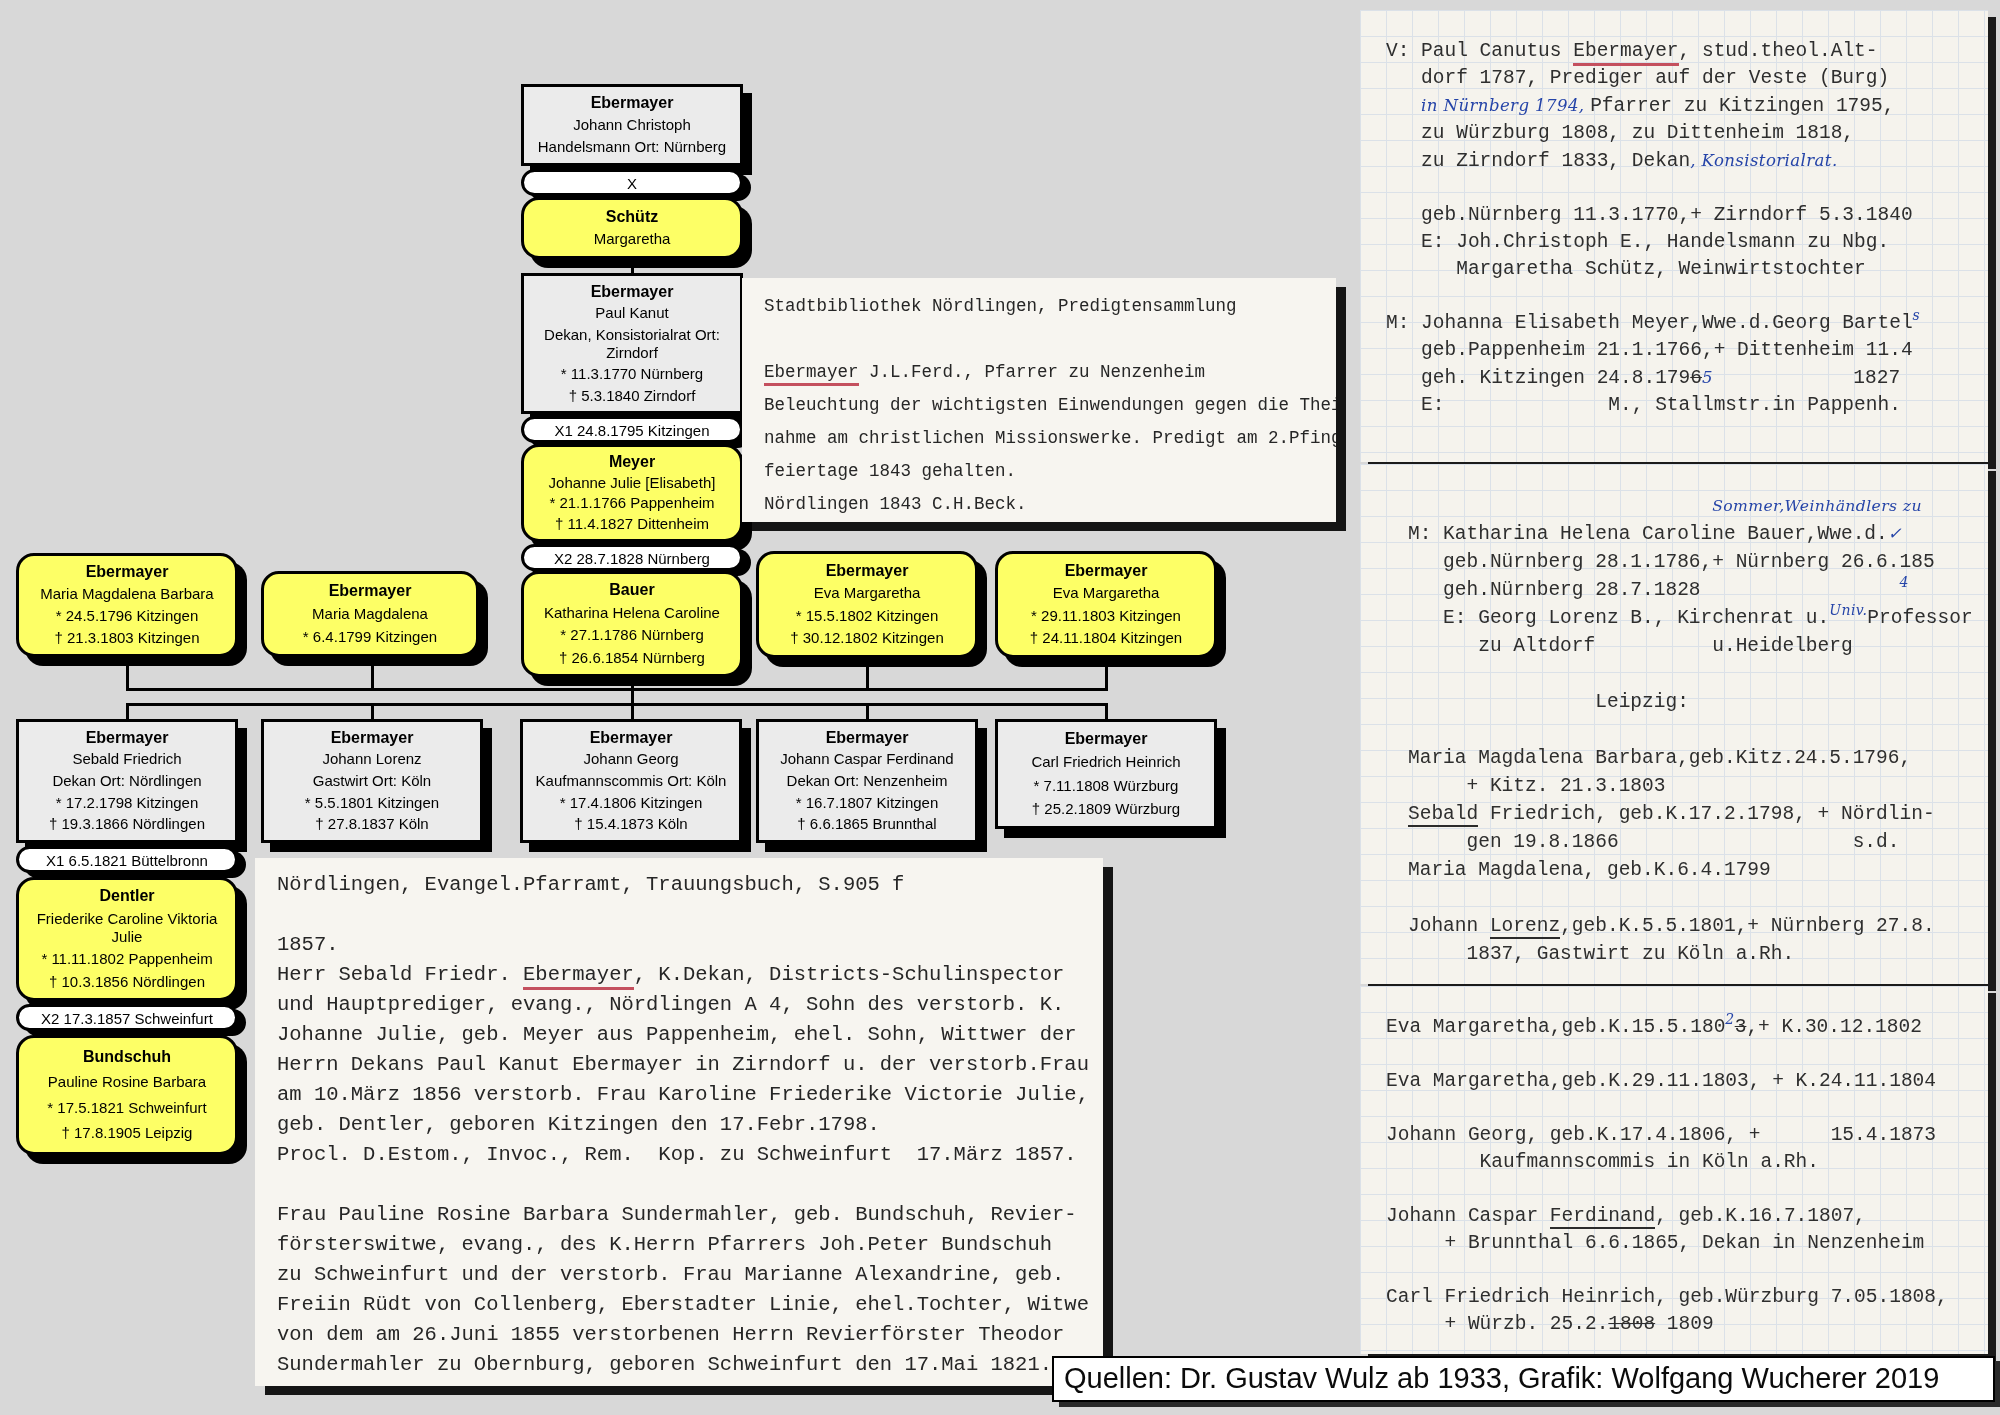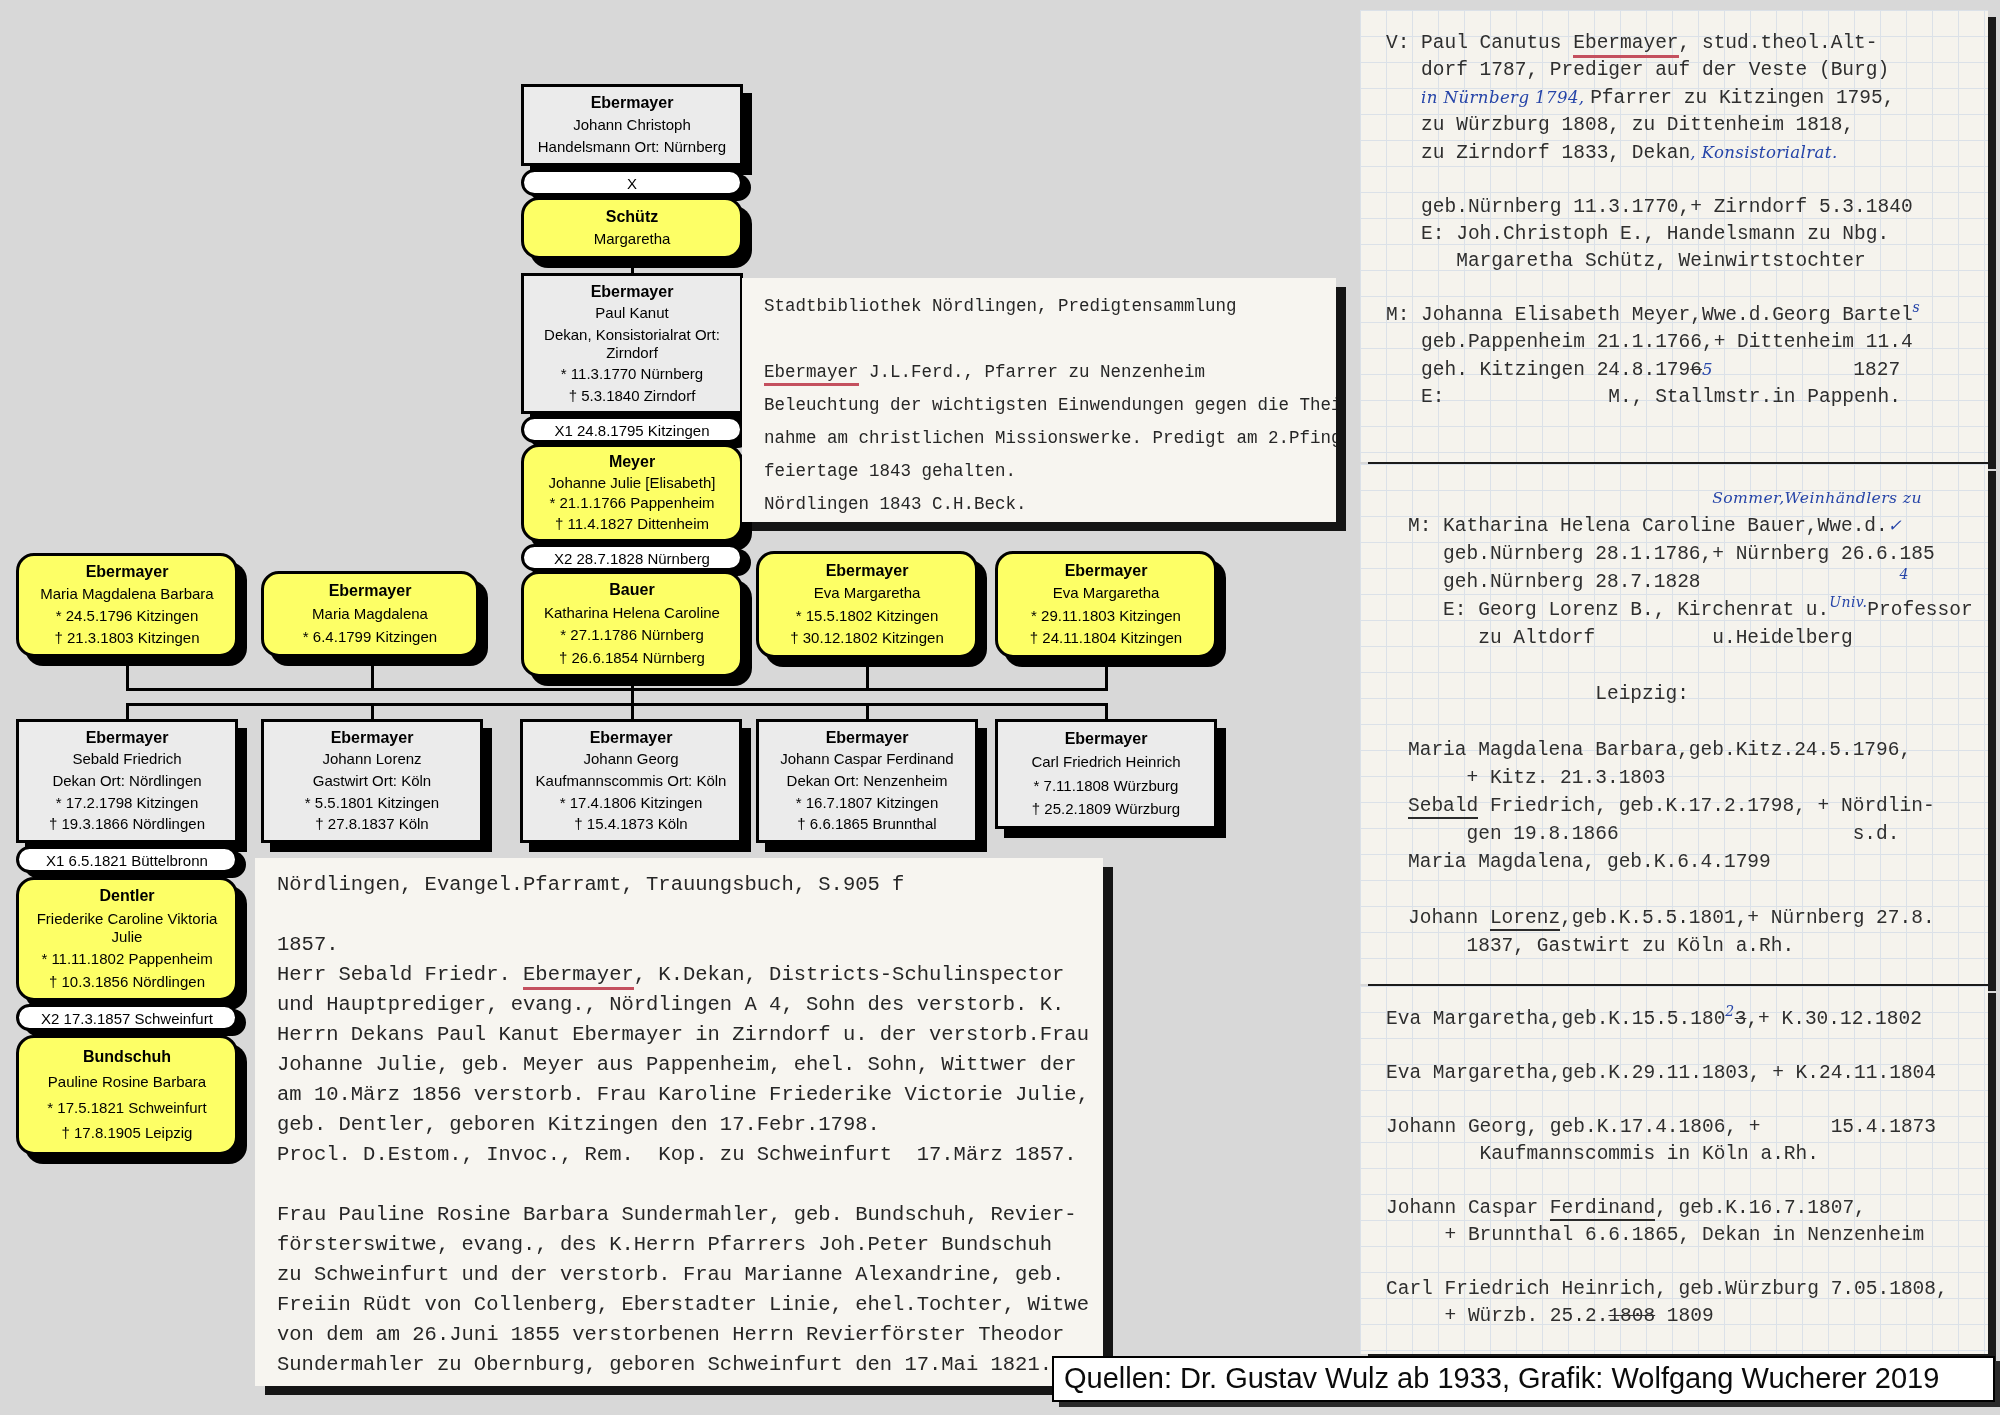--- a/index.html
+++ b/index.html
@@ -28,21 +28,21 @@
   .p1 .tline{line-height:33px;}
   .p2 .tline{line-height:30px;}
 
   
   .card{position:absolute;left:1360px;width:628px;background-color:#f5f3ed;
         background-image:linear-gradient(#dbe1e8 1px,transparent 1px),
                          linear-gradient(90deg,#dbe1e8 1px,transparent 1px);
         background-size:26px 26px;
         box-shadow:8px 7px 0 #1a1a1a;
         font-family:"Liberation Mono",monospace;font-size:19.5px;color:#2e2e2e;
-        padding:20px 0 0 26px;overflow:hidden;box-sizing:border-box;}
+        padding:28px 0 0 26px;overflow:hidden;box-sizing:border-box;}
   .card .tline{white-space:pre;line-height:27px;}
   .card.c2 .tline{line-height:28px;margin-left:22px;}
 
   
   .seg-h{font-family:"DejaVu Serif",serif;font-style:italic;color:#2544a8;font-size:0.85em;letter-spacing:0.4px;}
   .seg-sup{position:relative;top:-0.55em;font-size:0.72em;}
   .seg-strike{text-decoration:line-through;}
   .seg-u{border-bottom:2px solid #2b2b2b;}
   .seg-r{border-bottom:3px solid #c4505e;padding-bottom:1px;}
   .hand-line .seg-h{font-size:0.8em;}
@@ -185,22 +185,22 @@
       <div class="tline"><span class="seg-t">nahme am christlichen Missionswerke. Predigt am 2.Pfingst</span></div>
       <div class="tline"><span class="seg-t">feiertage 1843 gehalten.</span></div>
       <div class="tline"><span class="seg-t">Nördlingen 1843 C.H.Beck.</span></div>
     </div>
   <div class="paper p2" style="left:255px;top:858px;width:848px;height:528px;font-size:20.5px;">
       <div class="tline"><span class="seg-t">Nördlingen, Evangel.Pfarramt, Trauungsbuch, S.905 f</span></div>
       <div class="tline">&nbsp;</div>
       <div class="tline"><span class="seg-t">1857.</span></div>
       <div class="tline"><span class="seg-t">Herr Sebald Friedr. </span><span class="seg-r">Ebermayer</span><span class="seg-t">, K.Dekan, Districts-Schulinspector</span></div>
       <div class="tline"><span class="seg-t">und Hauptprediger, evang., Nördlingen A 4, Sohn des verstorb. K.</span></div>
+      <div class="tline"><span class="seg-t">Johanne Julie, geb. Meyer aus Pappenheim, ehel. Sohn, Wittwer der</span></div>
       <div class="tline"><span class="seg-t">Herrn Dekans Paul Kanut Ebermayer in Zirndorf u. der verstorb.Frau</span></div>
-      <div class="tline"><span class="seg-t">Johanne Julie, geb. Meyer aus Pappenheim, ehel. Sohn, Wittwer der</span></div>
       <div class="tline"><span class="seg-t">am 10.März 1856 verstorb. Frau Karoline Friederike Victorie Julie,</span></div>
       <div class="tline"><span class="seg-t">geb. Dentler, geboren Kitzingen den 17.Febr.1798.</span></div>
       <div class="tline"><span class="seg-t">Procl. D.Estom., Invoc., Rem.  Kop. zu Schweinfurt  17.März 1857.</span></div>
       <div class="tline">&nbsp;</div>
       <div class="tline"><span class="seg-t">Frau Pauline Rosine Barbara Sundermahler, geb. Bundschuh, Revier-</span></div>
       <div class="tline"><span class="seg-t">försterswitwe, evang., des K.Herrn Pfarrers Joh.Peter Bundschuh</span></div>
       <div class="tline"><span class="seg-t">zu Schweinfurt und der verstorb. Frau Marianne Alexandrine, geb.</span></div>
       <div class="tline"><span class="seg-t">Freiin Rüdt von Collenberg, Eberstadter Linie, ehel.Tochter, Witwe</span></div>
       <div class="tline"><span class="seg-t">von dem am 26.Juni 1855 verstorbenen Herrn Revierförster Theodor</span></div>
       <div class="tline"><span class="seg-t">Sundermahler zu Obernburg, geboren Schweinfurt den 17.Mai 1821.</span></div>

